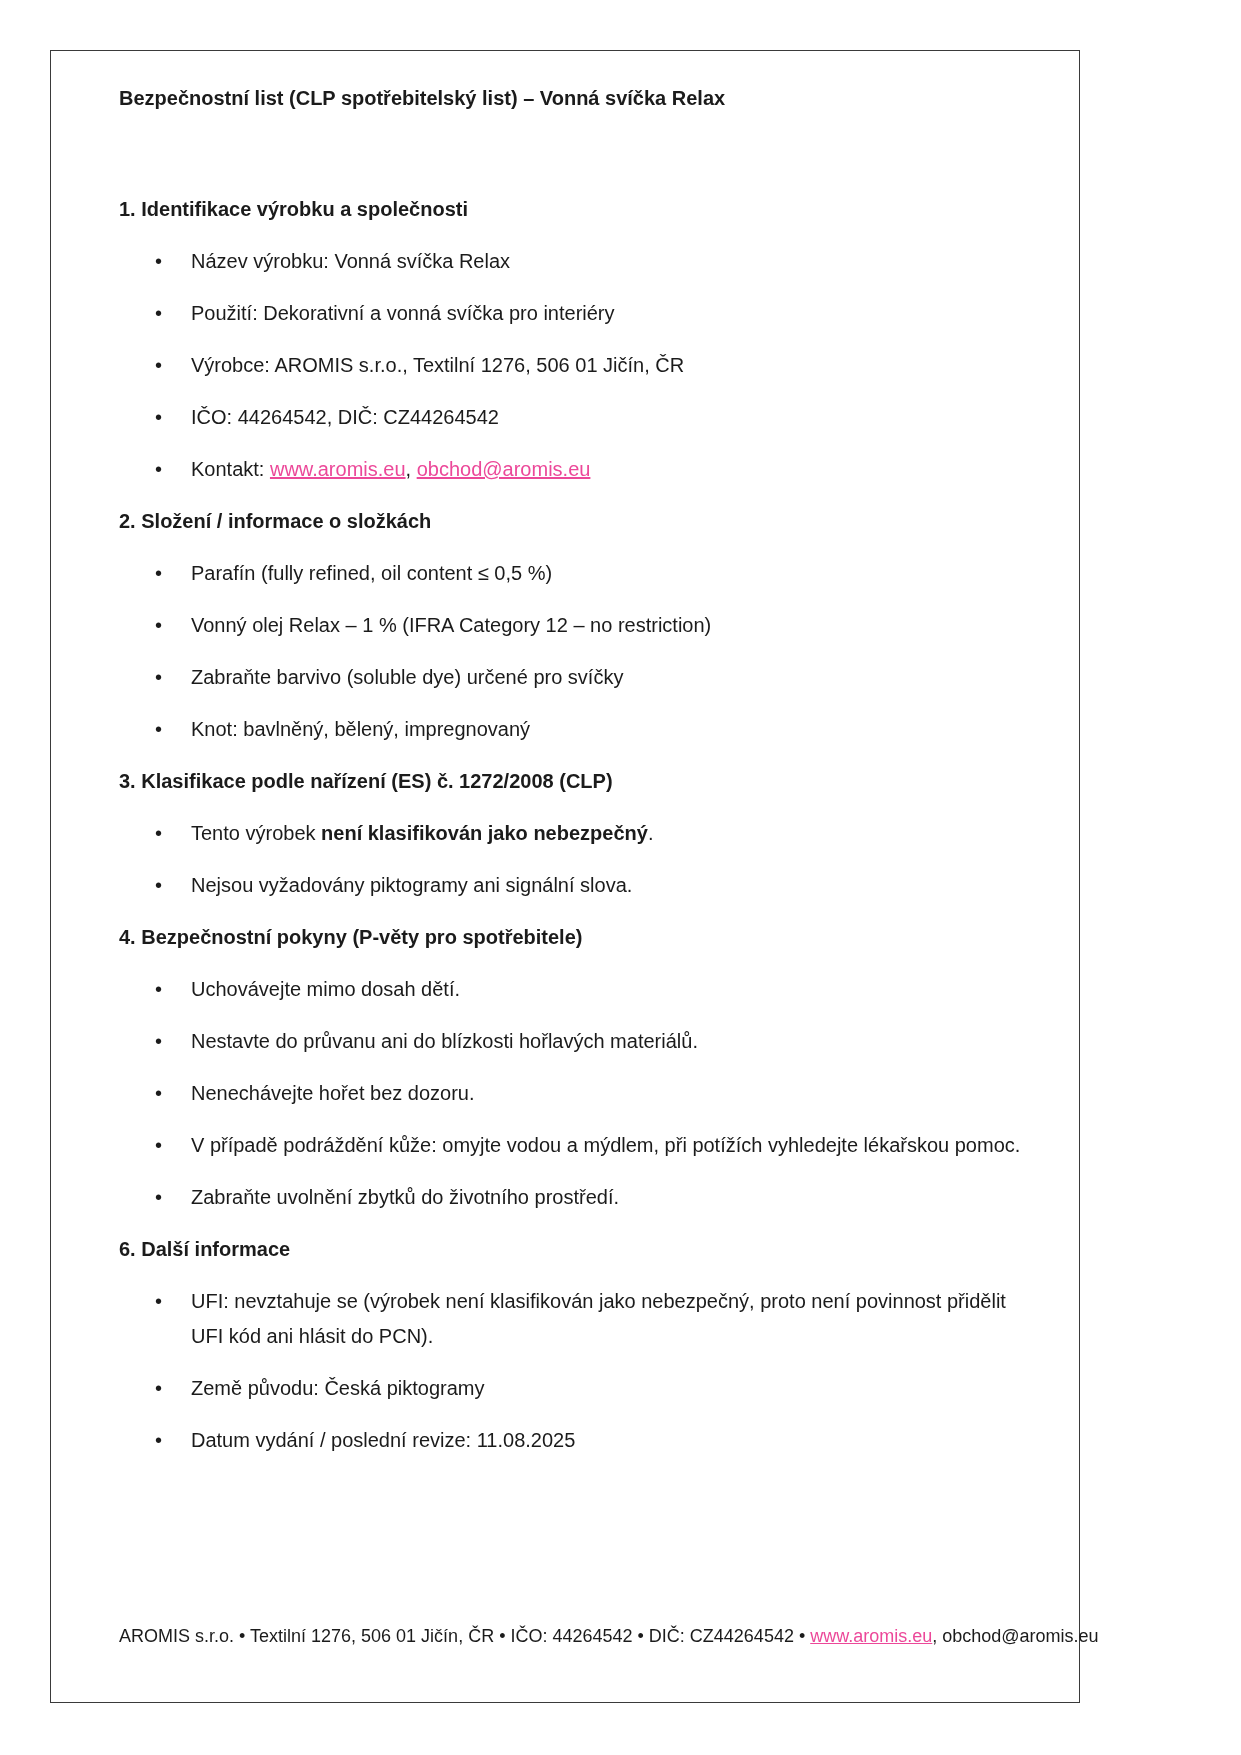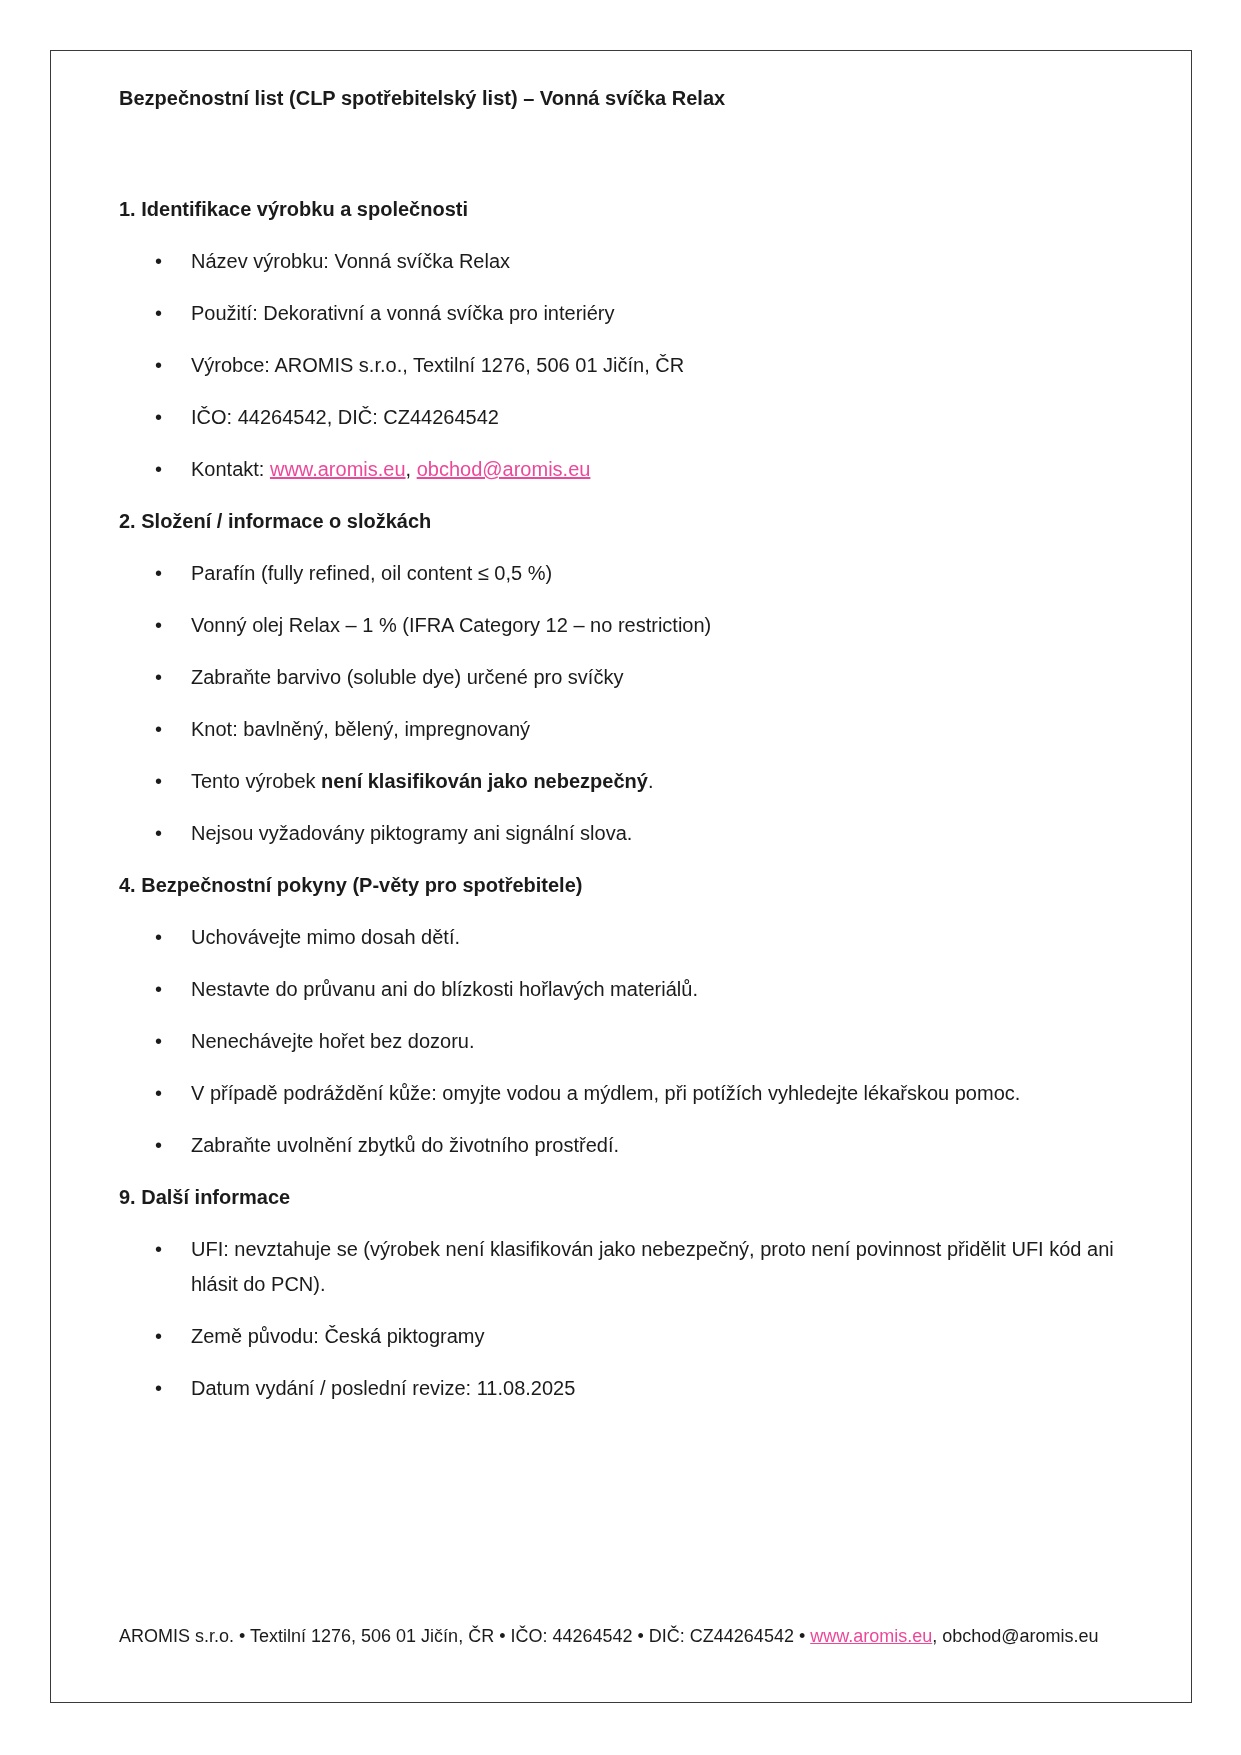--- a/index.html
+++ b/index.html
@@ -11,21 +11,21 @@
     width: 1241px;
     height: 1755px;
     position: relative;
     font-family: "Liberation Sans", sans-serif;
     color: #1b1b1b;
   }
   .page {
     position: absolute;
     left: 50px;
     top: 50px;
-    width: 1142px;
+    width: 1030px;
     height: 1653px;
     box-sizing: border-box;
     border: 1.5px solid #3a3a3a;
     background: #ffffff;
   }
   .content {
     padding: 30px 50px 0 68px;
   }
   .doc-title {
     font-size: 20px;
@@ -114,20 +114,21 @@
     </div>
     <div class="bullet">
       <span class="dot">•</span>
       <span>Zabraňte barvivo (soluble dye) určené pro svíčky</span>
     </div>
     <div class="bullet">
       <span class="dot">•</span>
       <span>Knot: bavlněný, bělený, impregnovaný</span>
     </div>
 
+    <p class="section-heading">3. Klasifikace podle nařízení (ES) č. 1272/2008 (CLP)</p>
     <div class="bullet">
       <span class="dot">•</span>
       <span>Tento výrobek </span><span class="bold-seg">není klasifikován jako nebezpečný</span><span>.</span>
     </div>
     <div class="bullet">
       <span class="dot">•</span>
       <span>Nejsou vyžadovány piktogramy ani signální slova.</span>
     </div>
 
     <p class="section-heading">4. Bezpečnostní pokyny (P-věty pro spotřebitele)</p>
@@ -145,21 +146,21 @@
     </div>
     <div class="bullet">
       <span class="dot">•</span>
       <span>V případě podráždění kůže: omyjte vodou a mýdlem, při potížích vyhledejte lékařskou pomoc.</span>
     </div>
     <div class="bullet">
       <span class="dot">•</span>
       <span>Zabraňte uvolnění zbytků do životního prostředí.</span>
     </div>
 
-    <p class="section-heading">9. Další informace</p>
+    <p class="section-heading">6. Další informace</p>
     <div class="bullet">
       <span class="dot">•</span>
       <span>UFI: nevztahuje se (výrobek není klasifikován jako nebezpečný, proto není povinnost přidělit UFI kód ani hlásit do PCN).</span>
     </div>
     <div class="bullet">
       <span class="dot">•</span>
       <span>Země původu: Česká piktogramy</span>
     </div>
     <div class="bullet">
       <span class="dot">•</span>

